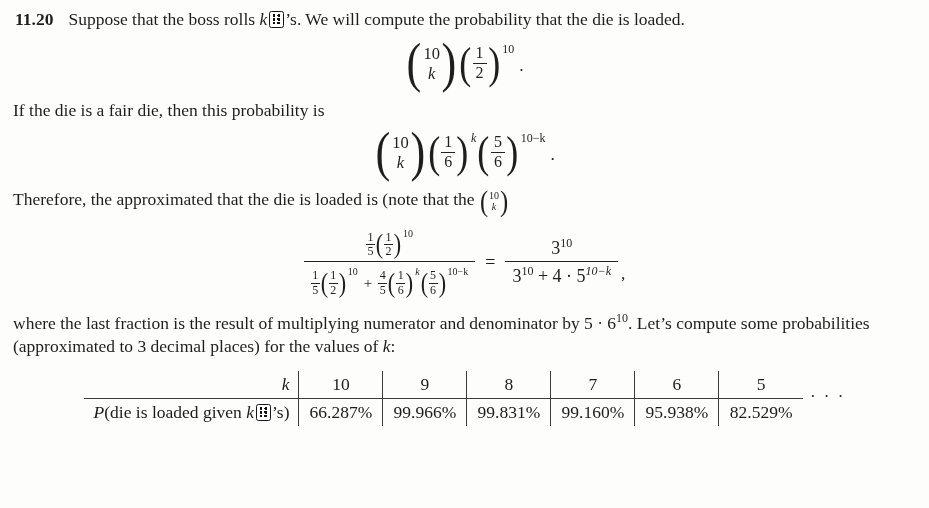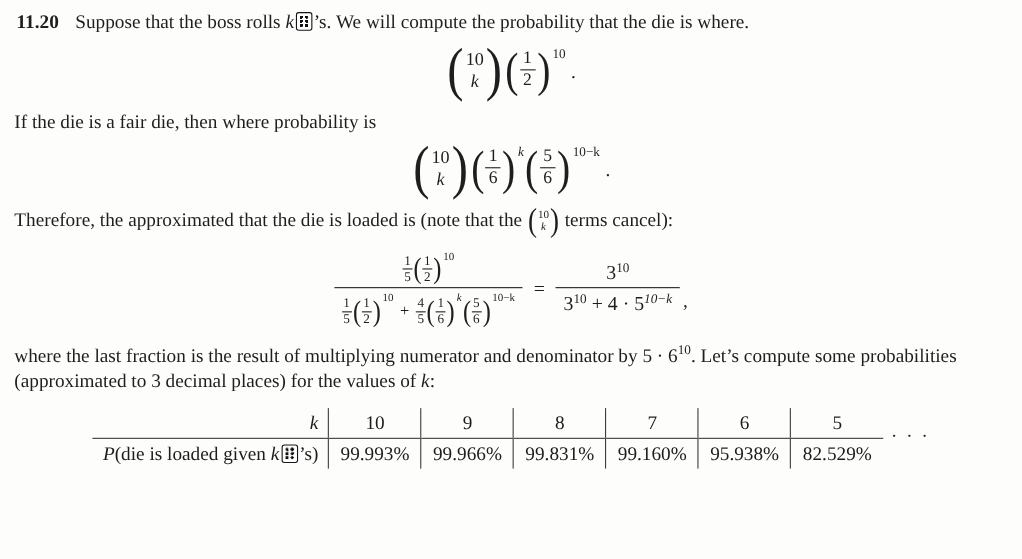--- a/index.html
+++ b/index.html
@@ -76,21 +76,21 @@
   td.val { text-align: center; min-width: 84px; border-left: 1.2px solid #3c3c3c; }
   tr.hdr td { border-bottom: 1.2px solid #3c3c3c; }
   .ellipsis { margin-left: 7px; letter-spacing: 2px; font-size: 17px; transform: translateY(-2px); }
 </style>
 </head>
 <body>
 
 <div class="page">
 
   <p class="p-lead">
-    <span class="prob-num">11.20</span><span>Suppose that the boss rolls </span><span class="var">k</span><span class="die"></span><span>’s. We will compute the probability that the die is where.</span>
+    <span class="prob-num">11.20</span><span>Suppose that the boss rolls </span><span class="var">k</span><span class="die"></span><span>’s. We will compute the probability that the die is loaded.</span>
   </p>
 
 
   <div class="center fblock1">
     <span class="math">
       <span class="paren p52">(</span>
       <span class="stackcol binom">
         <span>10</span>
         <span class="var">k</span>
       </span>
@@ -99,21 +99,21 @@
       <span class="stackcol frac mfrac">
         <span>1</span>
         <span>2</span>
       </span>
       <span class="paren p42">)</span>
       <span class="exp">10</span>
       <span class="period">.</span>
     </span>
   </div>
 
-  <p class="p-flush">If the die is a fair die, then where probability is</p>
+  <p class="p-flush">If the die is a fair die, then this probability is</p>
 
   <div class="center fblock2">
     <span class="math">
       <span class="paren p52">(</span>
       <span class="stackcol binom">
         <span>10</span>
         <span class="var">k</span>
       </span>
       <span class="paren p52">)</span>
       <span class="paren p42">(</span>
@@ -135,21 +135,21 @@
   </div>
 
   <p class="p-flush">
     <span>Therefore, the approximated that the die is loaded is (note that the </span><span class="math" style="vertical-align: middle;">
         <span class="paren p30">(</span>
         <span class="stackcol binom-sm">
           <span>10</span>
           <span class="var">k</span>
         </span>
         <span class="paren p30">)</span>
-      </span><span> terms cancel):</span>
+      </span>
   </p>
 
   <div class="center eq-block">
     <span class="math">
 
       <span class="bigfrac">
         <span class="bf-num">
           <span class="math">
             <span class="stackcol frac sfrac">
               <span>1</span>
@@ -222,21 +222,21 @@
         <td class="lbl var">k</td>
         <td class="val">10</td>
         <td class="val">9</td>
         <td class="val">8</td>
         <td class="val">7</td>
         <td class="val">6</td>
         <td class="val">5</td>
       </tr>
       <tr>
         <td class="lbl"><span class="var">P</span><span>(die is loaded given </span><span class="var">k</span><span class="die"></span><span>’s)</span></td>
-        <td class="val">99.993%</td>
+        <td class="val">66.287%</td>
         <td class="val">99.966%</td>
         <td class="val">99.831%</td>
         <td class="val">99.160%</td>
         <td class="val">95.938%</td>
         <td class="val">82.529%</td>
       </tr>
     </tbody>
       </table>
     <span class="ellipsis">· · ·</span>
   </div>

